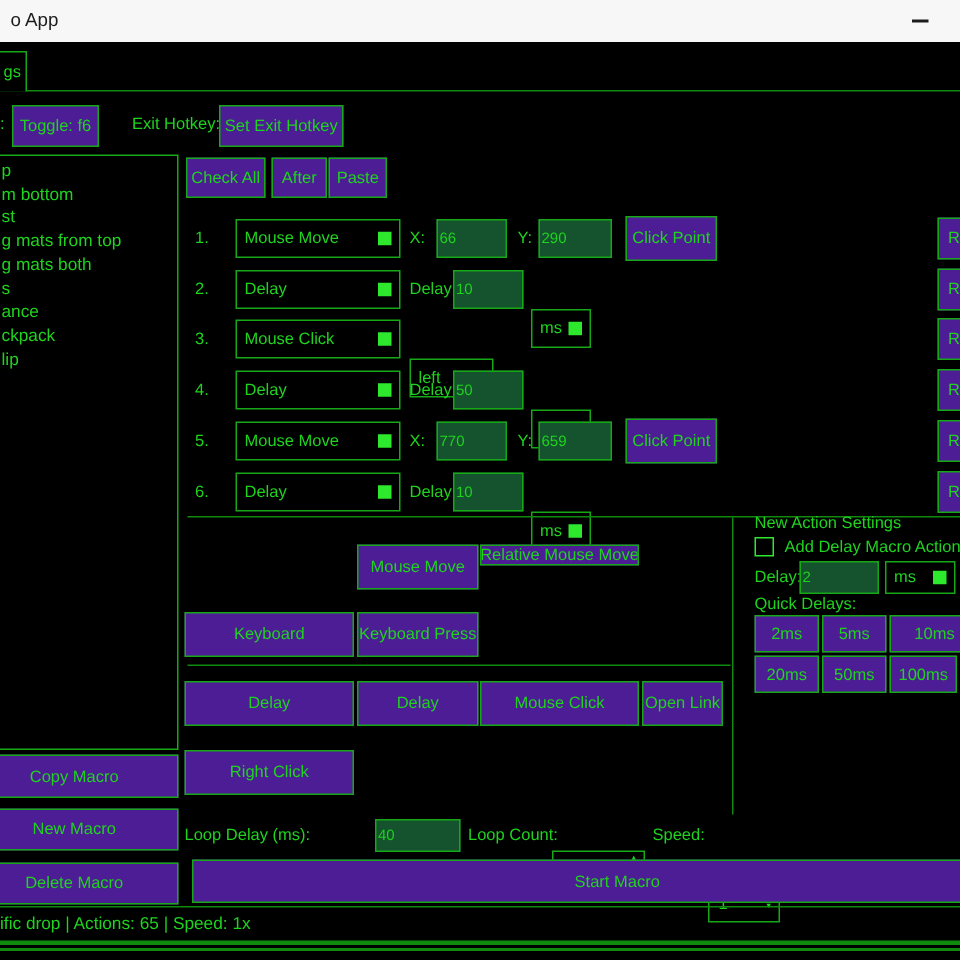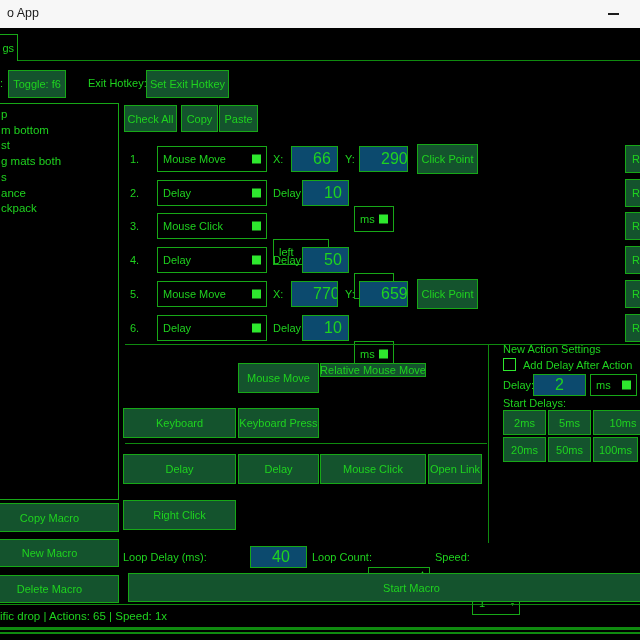--- a/index.html
+++ b/index.html
@@ -6,24 +6,24 @@
     --txt:#1fd31f; --bd:#17a817; --sq:#2ee82e; --ln:#0f8a0f;
     --tb-bg:#f7f7f7; --tb-txt:#1c1c1c;
   }
   *{margin:0;padding:0;box-sizing:border-box}
   html,body{background:#000;width:640px;height:640px;overflow:hidden}
   body{font-family:"Liberation Sans","DejaVu Sans",sans-serif}
   #screen{position:relative;width:640px;height:640px;background:#000;overflow:hidden}
   .abs{position:absolute}
   .txt{color:var(--txt);font-size:11px;white-space:nowrap}
   .txt12{color:var(--txt);font-size:11.5px;white-space:nowrap}
-  .btn{border:1px solid var(--bd);background:#14532d;color:var(--txt);font-size:11px;
+  .btn{border:1px solid var(--bd);background:#4c1d95;color:var(--txt);font-size:11px;
        display:flex;align-items:center;justify-content:center;white-space:nowrap;cursor:default;overflow:hidden}
-  .box{border:1px solid var(--bd);background:#0c4a6e;color:var(--txt);font-size:16px;
-       display:flex;align-items:center;padding-left:21px;white-space:nowrap;overflow:hidden}
+  .box{border:1px solid var(--bd);background:#14532d;color:var(--txt);font-size:10px;
+       display:flex;align-items:center;padding-left:1px;white-space:nowrap;overflow:hidden}
   .dd{position:relative;border:1px solid var(--bd);background:#000;color:var(--txt);font-size:11px;
       display:flex;align-items:center;padding-left:5px;white-space:nowrap}
   .sq{width:9px;height:9px;background:var(--sq);position:absolute;right:5px;top:50%;transform:translateY(-50%)}
   .hline{background:var(--ln);height:1px}
   .vline{background:var(--ln);width:1px}
   .arow{position:absolute;left:0;width:100%;height:26px}
   .rl{position:absolute;top:0;height:26px;line-height:26px;color:var(--txt);font-size:11px;white-space:nowrap}
   .checkbox{border:1px solid var(--sq);background:#000}
   .spin{position:relative;border:1px solid var(--bd);background:#000;color:var(--txt);font-size:11px;
         display:flex;align-items:center;padding-left:6px}
@@ -52,36 +52,38 @@
 
   <span class="abs txt" style="left:0;top:77px">:</span>
   <div class="abs btn" style="left:8px;top:70px;width:58px;height:28px">Toggle: f6</div>
   <span class="abs txt" style="left:88px;top:77px">Exit Hotkey:</span>
   <div class="abs btn" style="left:146px;top:70px;width:83px;height:28px">Set Exit Hotkey</div>
 
   <div class="abs" style="left:-20px;top:103px;width:139px;height:397px;border:1px solid var(--bd);background:#000;overflow:hidden;padding:3px 0 0 20px">
     <div class="txt12" style="line-height:15.7px">p</div>
     <div class="txt12" style="line-height:15.7px">m bottom</div>
     <div class="txt12" style="line-height:15.7px">st</div>
+    <div class="txt12" style="line-height:15.7px">g mats from top</div>
     <div class="txt12" style="line-height:15.7px">g mats both</div>
     <div class="txt12" style="line-height:15.7px"></div>
     <div class="txt12" style="line-height:15.7px"></div>
     <div class="txt12" style="line-height:15.7px"></div>
     <div class="txt12" style="line-height:15.7px"></div>
     <div class="txt12" style="line-height:15.7px">s</div>
     <div class="txt12" style="line-height:15.7px">ance</div>
     <div class="txt12" style="line-height:15.7px">ckpack</div>
+    <div class="txt12" style="line-height:15.7px">lip</div>
   </div>
 
   <div class="abs btn" style="left:-20px;top:503px;width:139px;height:29px">Copy Macro</div>
   <div class="abs btn" style="left:-20px;top:539px;width:139px;height:28px">New Macro</div>
   <div class="abs btn" style="left:-20px;top:575px;width:139px;height:28px">Delete Macro</div>
 
   <div class="abs btn" style="left:124px;top:105px;width:53px;height:27px">Check All</div>
-  <div class="abs btn" style="left:181px;top:105px;width:37px;height:27px">Copy</div>
+  <div class="abs btn" style="left:181px;top:105px;width:37px;height:27px">After</div>
   <div class="abs btn" style="left:219px;top:105px;width:39px;height:27px">Paste</div>
 
   <div class="arow" style="top:146px">
     <span class="rl" style="left:130px">1.</span>
     <div class="abs dd" style="left:157px;top:0;width:110px;height:26px">
       <span>Mouse Move</span>
       <span class="sq"></span>
     </div>
     <span class="rl" style="left:273px">X:</span>
     <div class="abs box" style="left:291px;top:0;width:47px;height:26px">66</div>
@@ -175,28 +177,28 @@
 
   <div class="abs btn" style="left:123px;top:454px;width:113px;height:30px">Delay</div>
   <div class="abs btn" style="left:238px;top:454px;width:81px;height:30px">Delay</div>
   <div class="abs btn" style="left:320px;top:454px;width:106px;height:30px">Mouse Click</div>
   <div class="abs btn" style="left:428px;top:454px;width:54px;height:30px">Open Link</div>
 
   <div class="abs btn" style="left:123px;top:500px;width:113px;height:30px">Right Click</div>
 
   <span class="abs txt" style="left:503px;top:343px">New Action Settings</span>
   <div class="abs checkbox" style="left:503px;top:358px;width:13px;height:13px"></div>
-  <span class="abs txt" style="left:523px;top:359px">Add Delay After Action</span>
+  <span class="abs txt" style="left:523px;top:359px">Add Delay Macro Action</span>
   <span class="abs txt" style="left:503px;top:379px">Delay:</span>
   <div class="abs box" style="left:533px;top:374px;width:53px;height:22px">2</div>
   <div class="abs dd" style="left:590px;top:374px;width:47px;height:22px">
     <span>ms</span>
     <span class="sq"></span>
   </div>
-  <span class="abs txt" style="left:503px;top:397px">Start Delays:</span>
+  <span class="abs txt" style="left:503px;top:397px">Quick Delays:</span>
   <div class="abs btn" style="left:503px;top:410px;width:43px;height:25px">2ms</div>
   <div class="abs btn" style="left:548px;top:410px;width:43px;height:25px">5ms</div>
   <div class="abs btn" style="left:593px;top:410px;width:60px;height:25px">10ms</div>
   <div class="abs btn" style="left:503px;top:437px;width:43px;height:25px">20ms</div>
   <div class="abs btn" style="left:548px;top:437px;width:43px;height:25px">50ms</div>
   <div class="abs btn" style="left:593px;top:437px;width:45px;height:25px">100ms</div>
 
   <span class="abs txt" style="left:123px;top:551px">Loop Delay (ms):</span>
   <div class="abs box" style="left:250px;top:546px;width:57px;height:22px">40</div>
   <span class="abs txt" style="left:312px;top:551px">Loop Count:</span>

